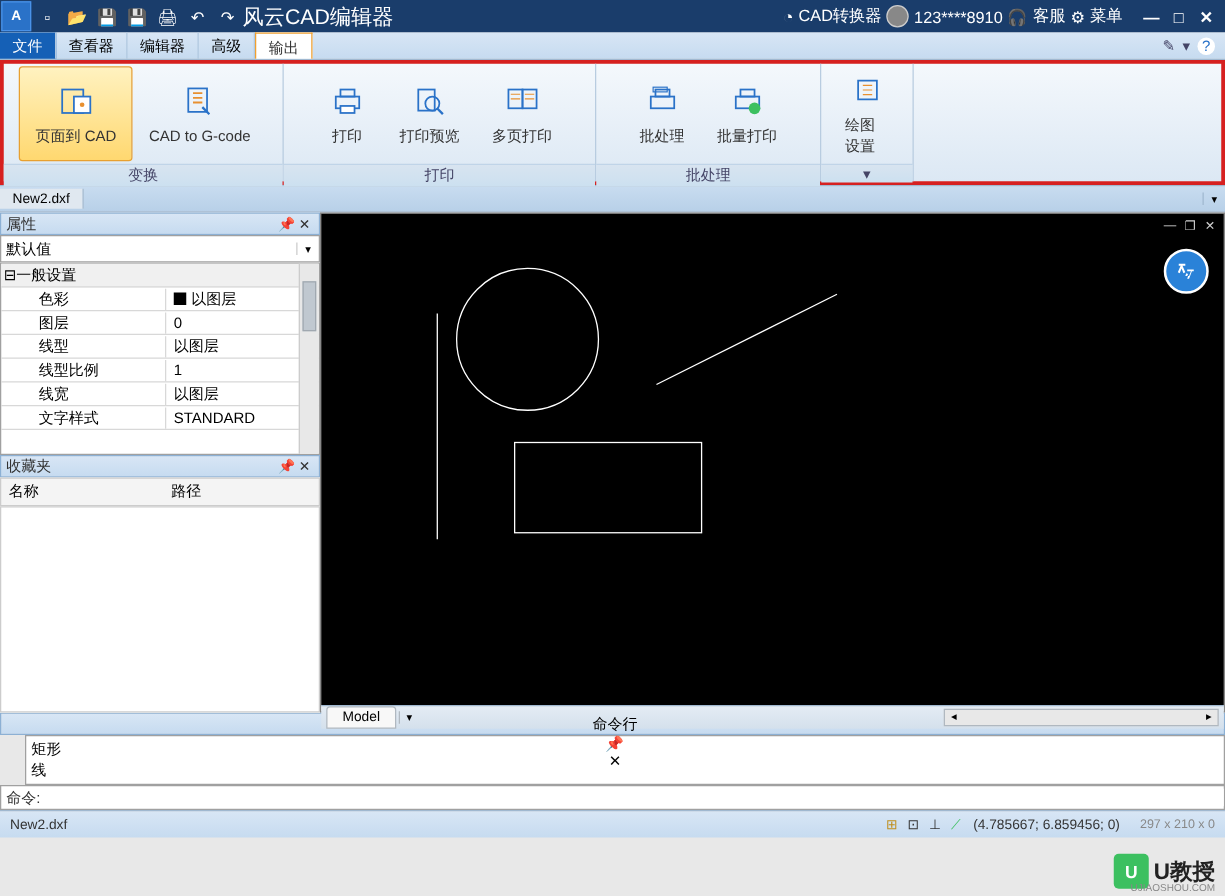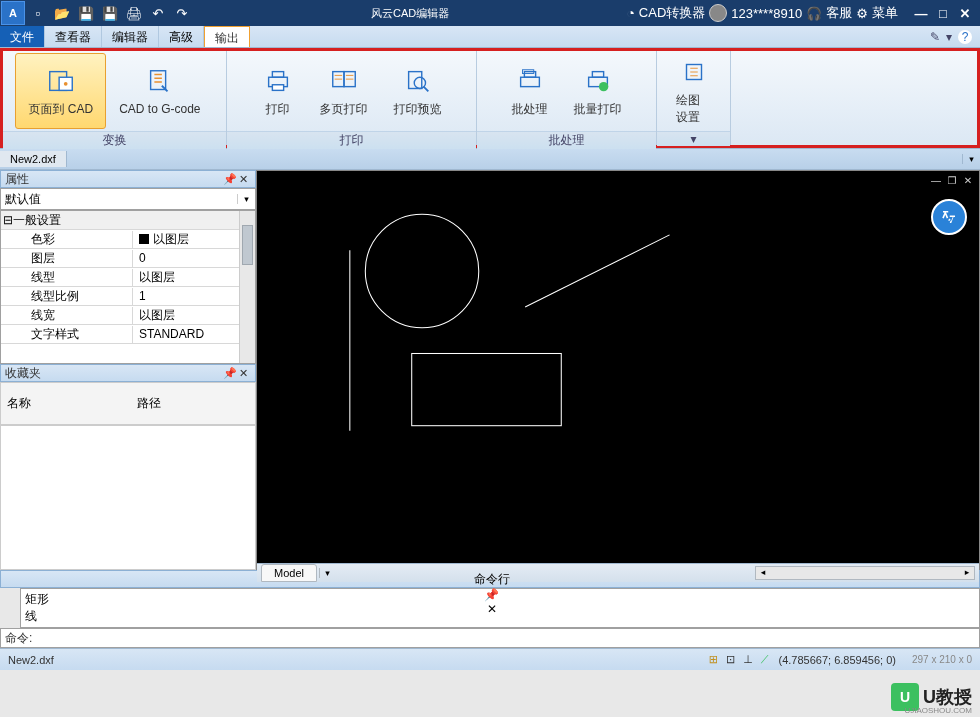--- a/index.html
+++ b/index.html
@@ -2,21 +2,21 @@
 <html><head>
 <meta charset="utf-8">
 <style>
 * { box-sizing: border-box; margin: 0; padding: 0; font-family: "Microsoft YaHei", SimSun, Arial, sans-serif; }
 body { width: 980px; height: 717px; background: #e8e8e8; overflow: hidden; position: relative; }
 
 
 .titlebar { height: 26px; background: linear-gradient(#1a3d6b, #1a3d6b); display: flex; align-items: center; color: #fff; font-size: 12px; }
 .titlebar .logo { width: 24px; height: 24px; background: #2a72c8; border: 1px solid #4a92e8; margin: 1px; display: flex; align-items: center; justify-content: center; font-size: 11px; font-weight: bold; }
 .titlebar .qbtn { width: 22px; height: 22px; margin: 0 1px; display: flex; align-items: center; justify-content: center; font-size: 13px; cursor: pointer; }
-.titlebar .title { flex: 1; text-align: center; font-size: 11px; }
+.titlebar .title { flex: 1; text-align: left; font-size: 17px; }
 .titlebar .tright { display: flex; align-items: center; gap: 4px; padding-right: 4px; }
 .titlebar .tright span { cursor: pointer; font-size: 13px; }
 .titlebar .userbox { display: flex; align-items: center; gap: 4px; }
 .titlebar .avatar { width: 18px; height: 18px; border-radius: 50%; background: #888; border: 1px solid #ccc; }
 .winbtns { display: flex; gap: 0; margin-left: 8px; }
 .winbtns span { width: 22px; text-align: center; cursor: pointer; font-size: 14px; font-weight: bold; }
 
 
 .menubar { height: 22px; background: linear-gradient(#d8e6f5, #c6dbf0); display: flex; align-items: stretch; font-size: 12px; border-bottom: 1px solid #a0b8d0; }
 .menubar .mitem { padding: 3px 10px; cursor: pointer; border-right: 1px solid #b0c8e0; }
@@ -59,21 +59,21 @@
 .proprow { display: flex; border-bottom: 1px solid #d8d8d8; height: 19px; align-items: center; }
 .proprow.hdr { background: #f0f0f0; padding-left: 2px; }
 .proprow .pk { width: 132px; padding-left: 30px; border-right: 1px solid #d8d8d8; }
 .proprow .pv { flex: 1; padding-left: 6px; }
 .proprow .pv .sw { display: inline-block; width: 10px; height: 10px; background: #000; margin-right: 4px; vertical-align: middle; }
 .propgrid .vscroll { position: absolute; right: 0; top: 0; bottom: 0; width: 16px; background: #e8e8e8; border-left: 1px solid #ccc; }
 .propgrid .vscroll .thumb { position: absolute; top: 14px; left: 2px; right: 2px; height: 40px; background: #c0c8d0; border: 1px solid #a0a8b0; }
 
 .favpanel { flex: 1; display: flex; flex-direction: column; }
 .favhdr { display: flex; font-size: 12px; background: #f4f4f4; border: 1px solid #ccc; }
-.favhdr .fc { padding: 12px 6px; }
+.favhdr .fc { padding: 2px 6px; }
 .favbody { flex: 1; background: #fff; border: 1px solid #ccc; }
 
 
 .canvasarea { flex: 1; display: flex; flex-direction: column; border: 1px solid #888; }
 .canvasinner { flex: 1; position: relative; background: #000; }
 .canvasctl { position: absolute; top: 4px; right: 4px; display: flex; gap: 2px; }
 .canvasctl span { width: 14px; height: 14px; color: #ccc; font-size: 10px; cursor: pointer; text-align: center; }
 .floatbtn { position: absolute; top: 28px; right: 12px; width: 36px; height: 36px; border-radius: 50%; background: #2a82d8; border: 2px solid #fff; display: flex; align-items: center; justify-content: center; cursor: pointer; color: #fff; font-size: 14px; box-shadow: 0 2px 6px rgba(0,0,0,0.3); }
 .modeltabs { height: 22px; background: linear-gradient(#e4ecf4, #d4e0ec); display: flex; align-items: center; font-size: 11px; border-top: 1px solid #a0b8d0; }
 .modeltabs .mtab { padding: 2px 12px; background: #f8f8f8; border: 1px solid #b0b8c0; border-radius: 3px 3px 0 0; margin-left: 4px; cursor: pointer; }
@@ -185,36 +185,36 @@
               <rect x="6" y="12" width="20" height="10" fill="none" stroke="#2a72c8" stroke-width="1.5"></rect>
               <rect x="10" y="6" width="12" height="6" fill="none" stroke="#2a72c8" stroke-width="1.5"></rect>
               <rect x="10" y="20" width="12" height="6" fill="#fff" stroke="#2a72c8" stroke-width="1.5"></rect>
             </svg>
           </div>
         <span>打印</span>
       </div>
       <div class="rbtn">
         <div class="icon">
             <svg viewBox="0 0 32 32">
+              <rect x="6" y="6" width="14" height="18" fill="none" stroke="#2a72c8" stroke-width="1.5"></rect>
+              <circle cx="18" cy="18" r="6" fill="none" stroke="#2a72c8" stroke-width="1.5"></circle>
+              <path d="M22 22l5 5" stroke="#2a72c8" stroke-width="2"></path>
+            </svg>
+          </div>
+        <span>打印预览</span>
+      </div>
+      <div class="rbtn">
+        <div class="icon">
+            <svg viewBox="0 0 32 32">
               <rect x="4" y="6" width="12" height="16" fill="none" stroke="#2a72c8" stroke-width="1.5"></rect>
               <rect x="16" y="6" width="12" height="16" fill="none" stroke="#2a72c8" stroke-width="1.5"></rect>
               <path d="M6 10h8M6 14h8M18 10h8M18 14h8" stroke="#e89030" stroke-width="1"></path>
             </svg>
           </div>
         <span>多页打印</span>
-      </div>
-      <div class="rbtn">
-        <div class="icon">
-            <svg viewBox="0 0 32 32">
-              <rect x="6" y="6" width="14" height="18" fill="none" stroke="#2a72c8" stroke-width="1.5"></rect>
-              <circle cx="18" cy="18" r="6" fill="none" stroke="#2a72c8" stroke-width="1.5"></circle>
-              <path d="M22 22l5 5" stroke="#2a72c8" stroke-width="2"></path>
-            </svg>
-          </div>
-        <span>打印预览</span>
       </div>
     </div>
     <div class="glabel">打印</div>
   </div>
   <div class="ribbongroup" style="width:180px;">
     <div class="buttons">
       <div class="rbtn">
         <div class="icon">
             <svg viewBox="0 0 32 32">
               <rect x="6" y="12" width="20" height="10" fill="none" stroke="#2a72c8" stroke-width="1.5"></rect>

